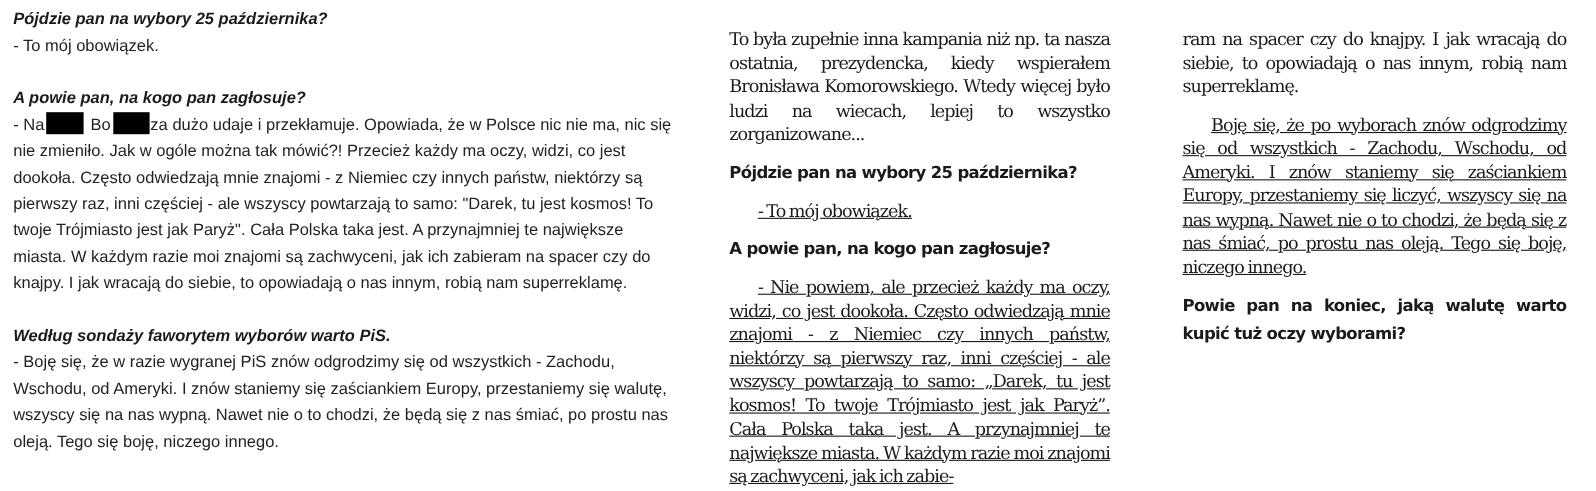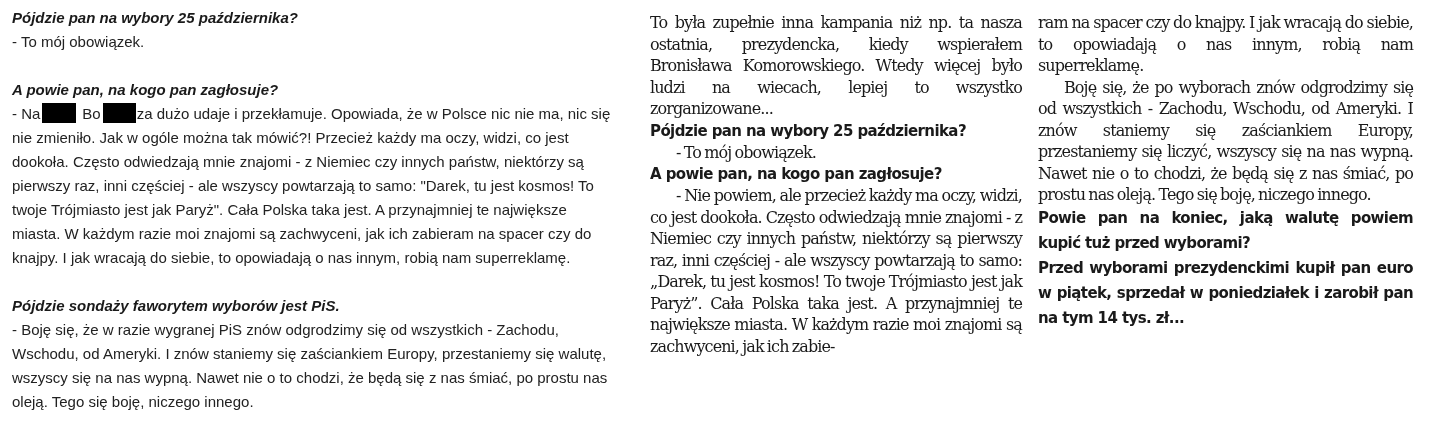--- a/index.html
+++ b/index.html
@@ -14,49 +14,48 @@
   .web .gap { height: 24px; }
   .redact { display: inline-block; width: 34px; height: 20px; background: #000; vertical-align: -4px; margin: 0 6px 0 2px; }
   .redact.r2 { width: 33px; margin: 0 1px 0 2px; }
   .col {
     position: absolute; top: 12px;
     font-family: "DejaVu Serif", serif; font-size: 16px; color: #1a1a1a;
     line-height: 21.5px; letter-spacing: -0.9px; word-spacing: -1px;
     text-align: justify; text-align-last: left;
   }
   .col.mid { left: 650px; width: 372px; }
-  .col.right { left: 1038px; width: 375px; }
-  .col p { margin: 0; }
-  .col .ind { text-indent: 26px; }
+  .col.right { left: 1062px; width: 375px; }
+  .col p { margin: 13px; }
+  .col .ind { text-indent: 26px; text-decoration: underline; }
   .col .bq {
     font-family: "DejaVu Sans", sans-serif; font-weight: bold; font-size: 15px;
     letter-spacing: -0.6px; word-spacing: 0; line-height: 22px;
   }
   .col.right .bq { line-height: 25px; }
 </style>
 </head>
 <body>
 
 <div class="web">
   <div class="q">Pójdzie pan na wybory 25 października?</div>
   <p class="a">- To mój obowiązek.</p>
   <div class="gap"></div>
   <div class="q">A powie pan, na kogo pan zagłosuje?</div>
   <p class="a"><span>- Na</span><span class="redact"></span><span>Bo</span><span class="redact r2"></span><span>za dużo udaje i przekłamuje. Opowiada, że w Polsce nic nie ma, nic się nie zmieniło. Jak w ogóle można tak mówić?! Przecież każdy ma oczy, widzi, co jest dookoła. Często odwiedzają mnie znajomi - z Niemiec czy innych państw, niektórzy są pierwszy raz, inni częściej - ale wszyscy powtarzają to samo: "Darek, tu jest kosmos! To twoje Trójmiasto jest jak Paryż". Cała Polska taka jest. A przynajmniej te największe miasta. W każdym razie moi znajomi są zachwyceni, jak ich zabieram na spacer czy do knajpy. I jak wracają do siebie, to opowiadają o nas innym, robią nam superreklamę.</span></p>
   <div class="gap"></div>
-  <div class="q">Pójdzie sondaży faworytem wyborów jest PiS.</div>
+  <div class="q">Według sondaży faworytem wyborów warto PiS.</div>
   <p class="a">- Boję się, że w razie wygranej PiS znów odgrodzimy się od wszystkich - Zachodu, Wschodu, od Ameryki. I znów staniemy się zaściankiem Europy, przestaniemy się walutę, wszyscy się na nas wypną. Nawet nie o to chodzi, że będą się z nas śmiać, po prostu nas oleją. Tego się boję, niczego innego.</p>
 </div>
 
 <div class="col mid">
   <p>To była zupełnie inna kampania niż np. ta nasza ostatnia, prezydencka, kiedy wspierałem Bronisława Komorowskiego. Wtedy więcej było ludzi na wiecach, lepiej to wszystko zorganizowane...</p>
   <p class="bq">Pójdzie pan na wybory 25 października?</p>
   <p class="ind">- To mój obowiązek.</p>
   <p class="bq">A powie pan, na kogo pan zagłosuje?</p>
   <p class="ind">- Nie powiem, ale przecież każdy ma oczy, widzi, co jest dookoła. Często odwiedzają mnie znajomi - z Niemiec czy innych państw, niektórzy są pierwszy raz, inni częściej - ale wszyscy powtarzają to samo: „Darek, tu jest kosmos! To twoje Trójmiasto jest jak Paryż”. Cała Polska taka jest. A przynajmniej te największe miasta. W każdym razie moi znajomi są zachwyceni, jak ich zabie-</p>
 </div>
 
 <div class="col right">
   <p>ram na spacer czy do knajpy. I jak wracają do siebie, to opowiadają o nas innym, robią nam superreklamę.</p>
   <p class="ind">Boję się, że po wyborach znów odgrodzimy się od wszystkich - Zachodu, Wschodu, od Ameryki. I znów staniemy się zaściankiem Europy, przestaniemy się liczyć, wszyscy się na nas wypną. Nawet nie o to chodzi, że będą się z nas śmiać, po prostu nas oleją. Tego się boję, niczego innego.</p>
-  <p class="bq">Powie pan na koniec, jaką walutę powiem kupić tuż przed wyborami?</p>
-  <p class="bq">Przed wyborami prezydenckimi kupił pan euro w piątek, sprzedał w poniedziałek i zarobił pan na tym 14 tys. zł...</p>
+  <p class="bq">Powie pan na koniec, jaką walutę warto kupić tuż oczy wyborami?</p>
 </div>
 
 </body></html>

